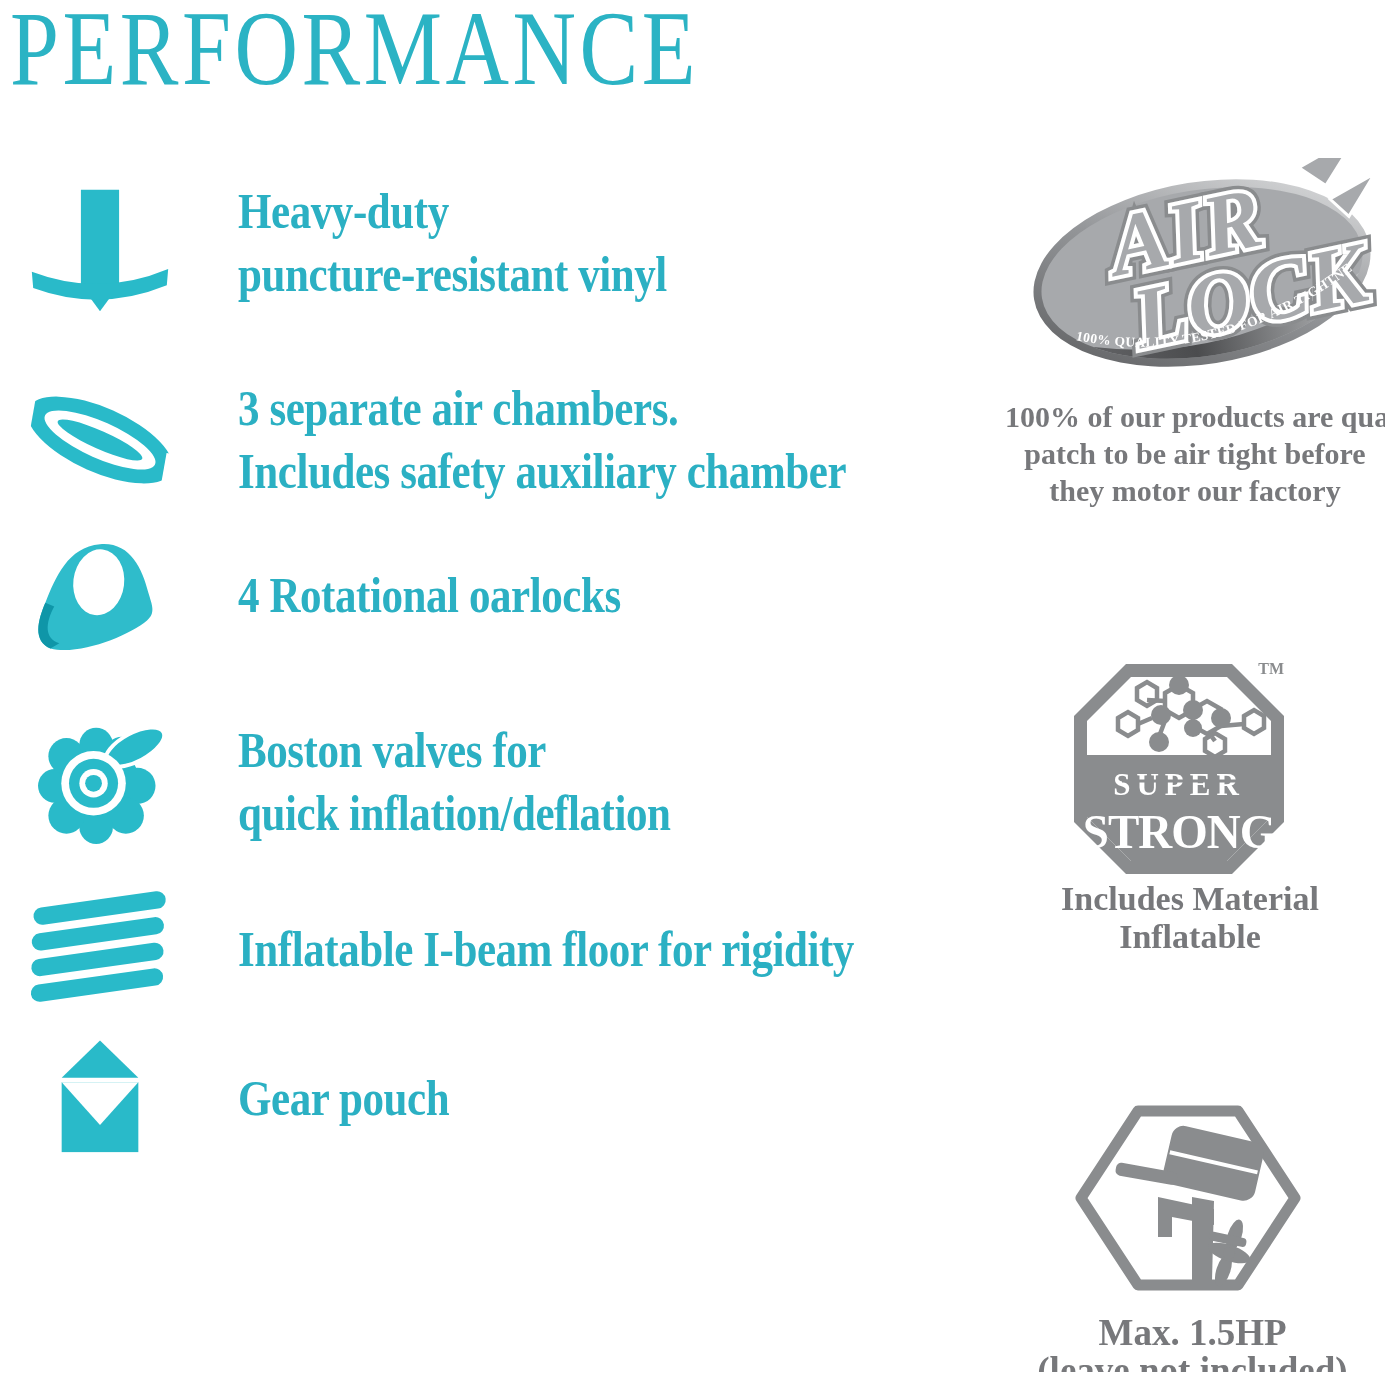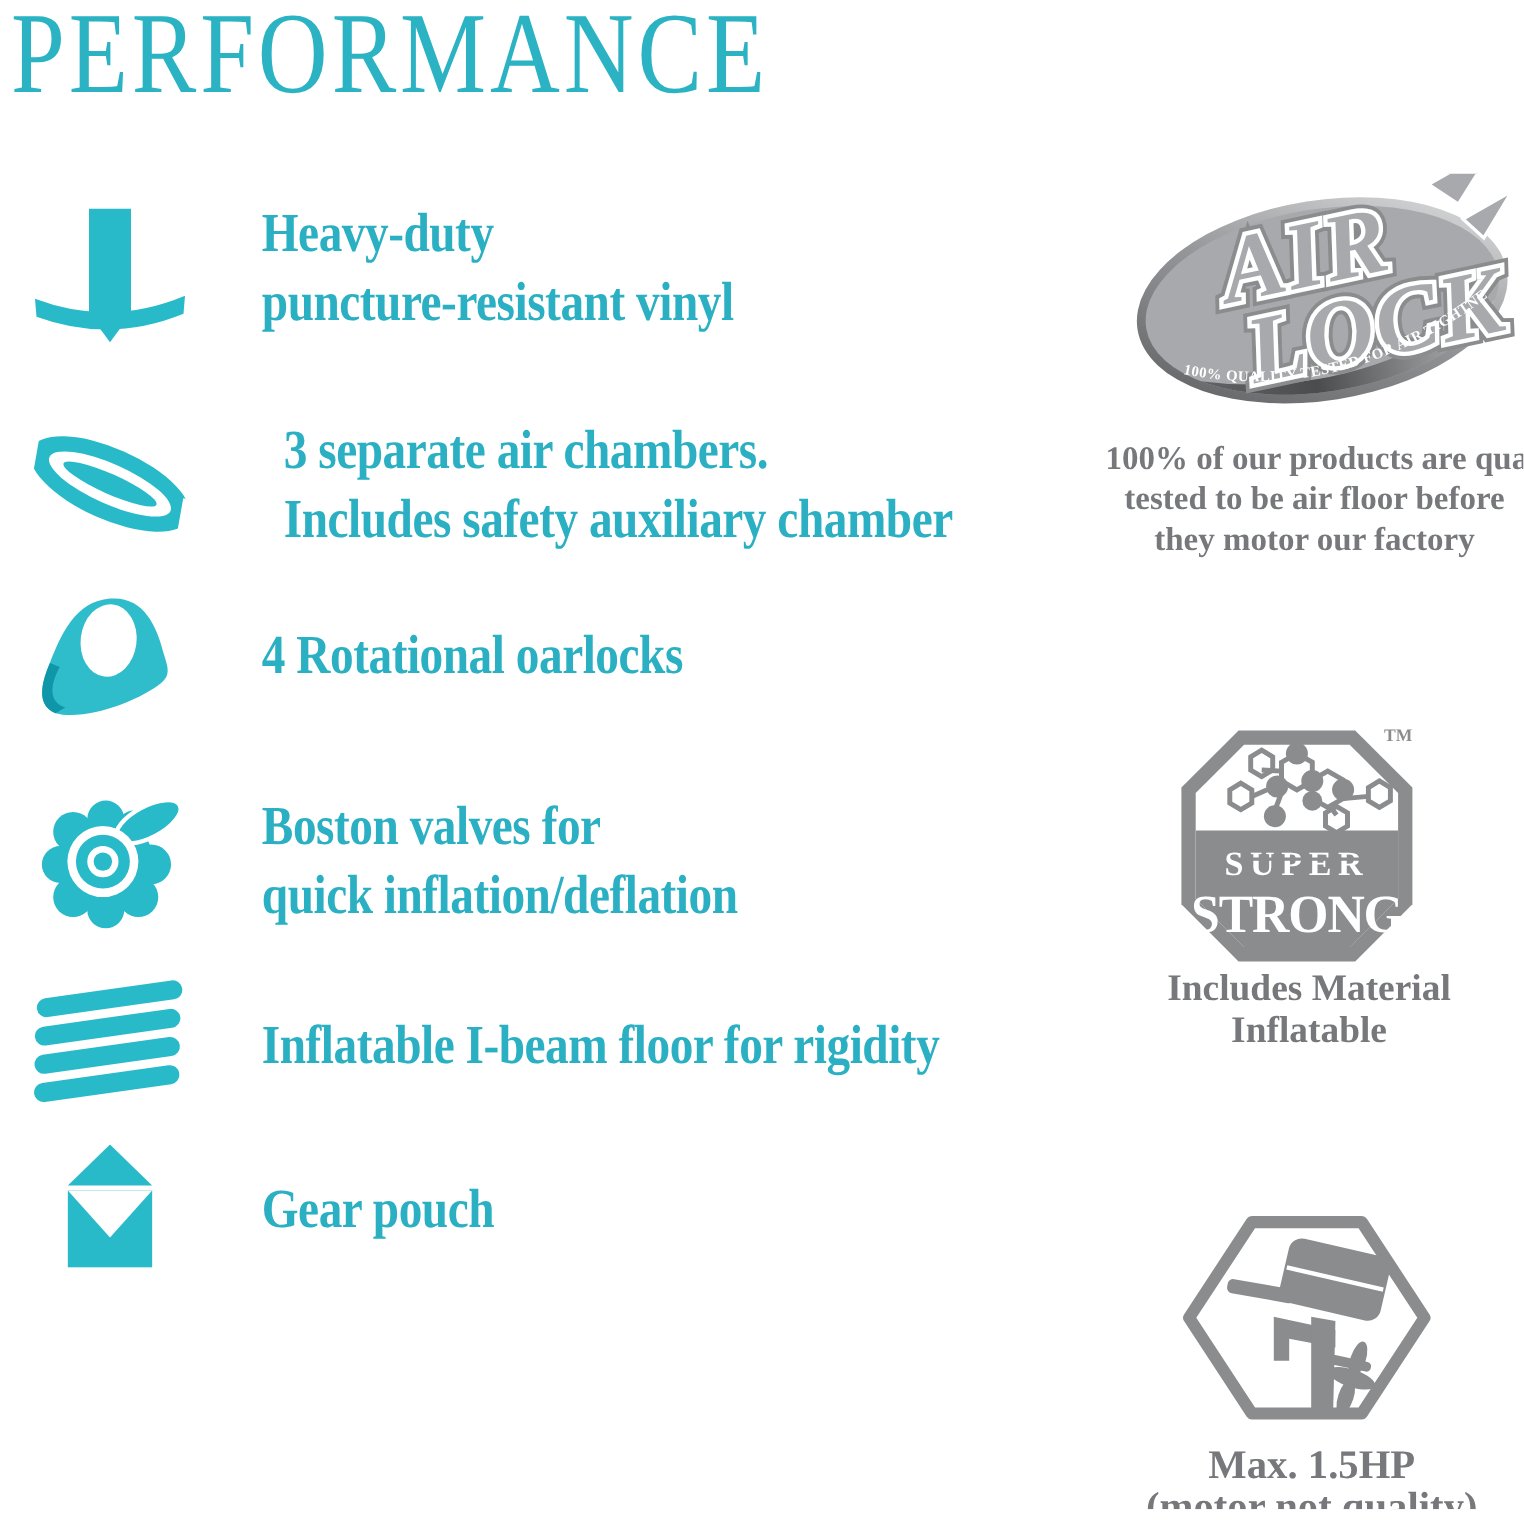--- a/index.html
+++ b/index.html
@@ -66,21 +66,21 @@
         <path d="M41 16 H69 V86 L55 105 L41 86 Z" fill="#29BAC9"></path>
         <path d="M5 76 Q55 95 105 74 L104 86 Q55 106 6 88 Z" fill="#29BAC9"></path>
       </svg>
     </div>
     <div class="feature-text">
       <span>Heavy-duty</span>
       <span>puncture-resistant vinyl</span>
     </div>
   </div>
 
-  <div class="row" style="top:360px;height:160px;gap:20px;">
+  <div class="row" style="top:360px;height:160px;">
     <div class="icon-box">
       <svg width="172" height="140" viewBox="0 0 120 100">
         <g transform="rotate(24 60 50)">
           <ellipse cx="60" cy="50" rx="56" ry="23" fill="#29BAC9"></ellipse>
           <ellipse cx="60" cy="50" rx="43" ry="13" fill="#ffffff"></ellipse>
           <ellipse cx="60" cy="50" rx="33" ry="6.5" fill="#29BAC9"></ellipse>
           <rect x="1" y="38" width="7" height="26" fill="#ffffff" transform="rotate(-14 6 50)"></rect>
           <rect x="110" y="38" width="7" height="26" fill="#ffffff" transform="rotate(-14 113 50)"></rect>
         </g>
       </svg>
@@ -197,21 +197,21 @@
         <path id="ribbonArc" d="M36 158 Q180 216 332 134" fill="none"></path>
         <text font-size="13.5" font-weight="bold" fill="#ffffff" letter-spacing="0.4">
           <textPath href="#ribbonArc" xlink:href="#ribbonArc" startOffset="3%">100% QUALITY TESTED FOR AIR TIGHTNESS</textPath>
         </text>
       </g>
     </svg>
   </div>
 
   <div class="gray-caption" id="airlock-caption">
     <div>100% of our products are quality</div>
-    <div>tested to be air floor before</div>
+    <div>patch to be air tight before</div>
     <div>they motor our factory</div>
   </div>
 
   <div class="badge" style="left:1062px;top:652px;">
     <svg width="245" height="232" viewBox="0 0 245 232">
       <path d="M64 12 L170 12 L222 64 L222 170 L170 222 L64 222 L12 170 L12 64 Z" fill="#8A8C8E"></path>
       <path d="M69 25 L165 25 L209 69 L209 165 L165 209 L69 209 L25 165 L25 69 Z" fill="#ffffff"></path>
       <clipPath id="octClip">
           <path d="M69 25 L165 25 L209 69 L209 165 L165 209 L69 209 L25 165 L25 69 Z"></path>
         </clipPath>
@@ -268,16 +268,16 @@
           <ellipse cx="167" cy="168" rx="22" ry="8"></ellipse>
           <circle cx="167" cy="168" r="6"></circle>
         </g>
         <rect x="148" y="146" width="38" height="9" rx="4" transform="rotate(12 148 146)"></rect>
       </g>
     </svg>
   </div>
 
   <div class="gray-caption" id="motor-caption">
     <div>Max. 1.5HP</div>
-    <div>(motor not quality)</div>
+    <div>(leave not included)</div>
   </div>
 
 </div>
 
 </body></html>

